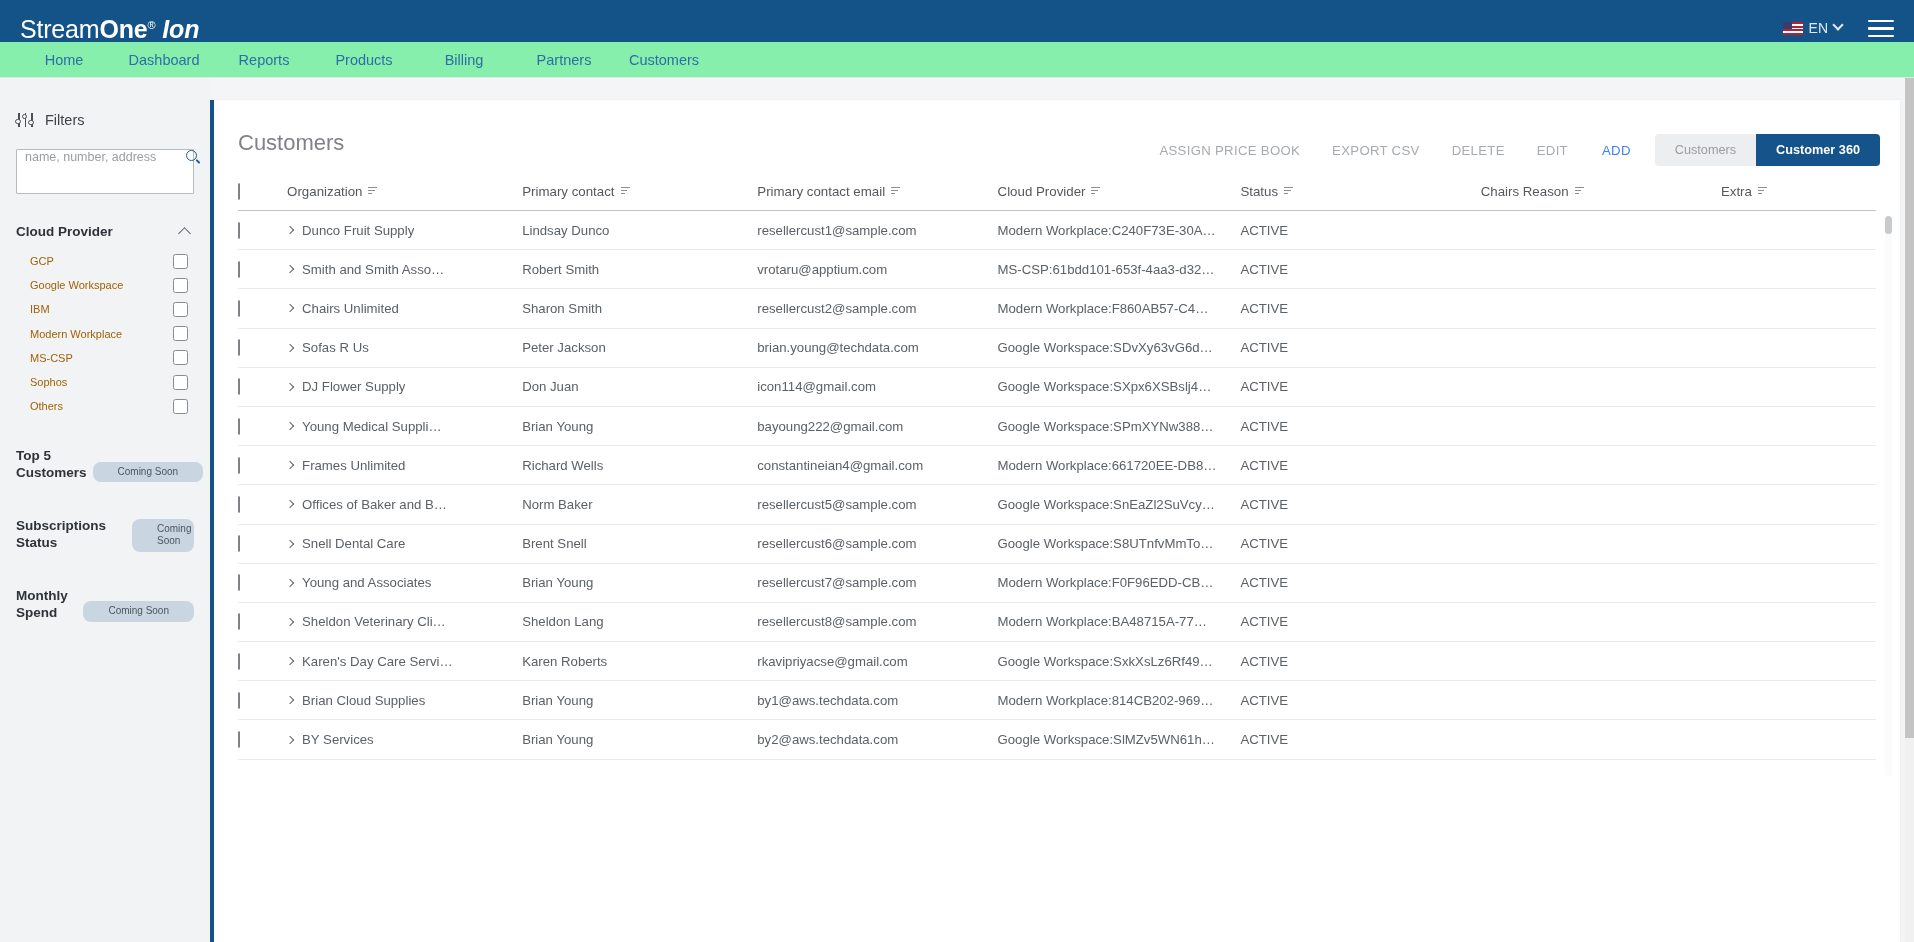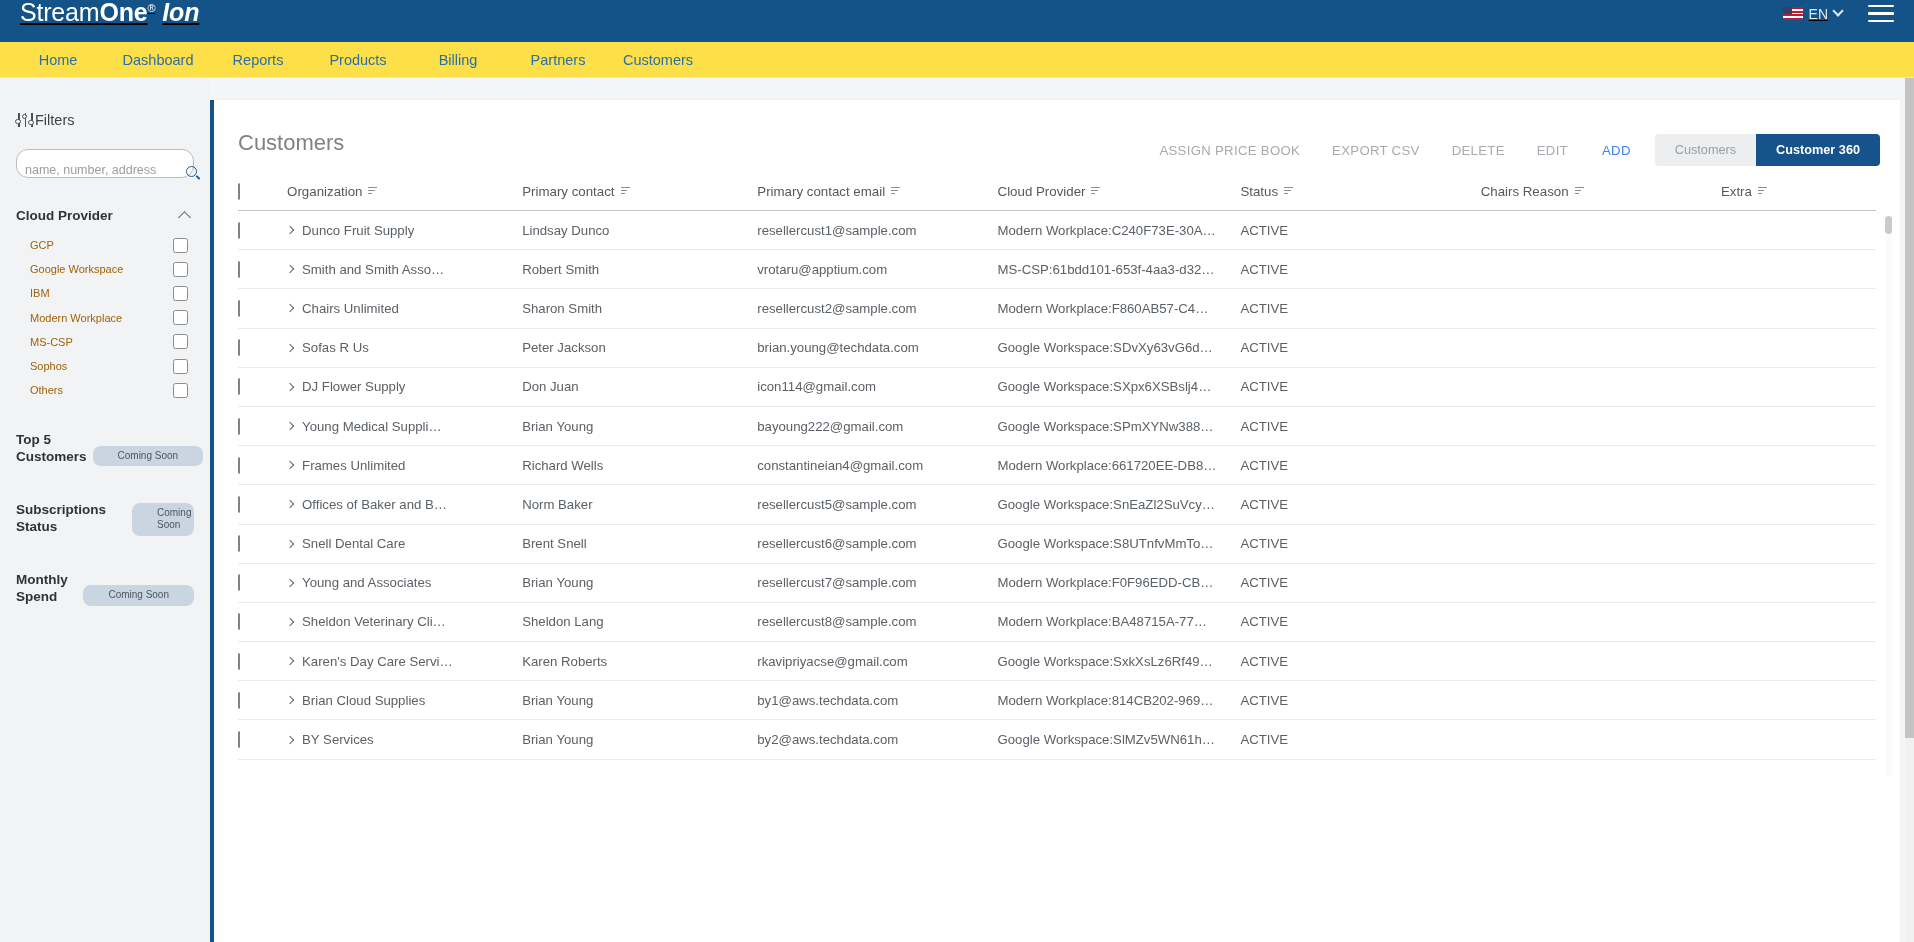--- a/index.html
+++ b/index.html
@@ -9,24 +9,23 @@
     font-family: "Liberation Sans", sans-serif;
     background: #f4f5f6;
     overflow: hidden;
   }
 
   
   .brandbar {
     height: 42px;
     background: #145388;
     display: flex;
-    align-items: flex-start;
+    align-items: flex-end;
     padding: 0 20px;
     position: relative;
-    text-decoration: underline;
   }
   .logo {
     font-size: 25px;
     color: #ffffff;
     letter-spacing: -0.2px;
     display: flex;
     align-items: baseline;
     line-height: 1;
   }
   .logo .l-light { font-weight: 300; }
@@ -71,25 +70,25 @@
   }
   .hamburger { width: 26px; cursor: pointer; }
   .hamburger span {
     display: block; height: 2.4px; background: #ffffff;
     margin: 5px 0; border-radius: 1px;
   }
 
   
   .navbar {
     height: 36px;
-    background: #fde047;
+    background: #86efac;
     border-bottom: 1px solid #e2e4e6;
     display: flex;
     align-items: center;
-    padding-left: 8px;
+    padding-left: 14px;
   }
   .navbar a {
     color: #2e6ea6;
     font-size: 14.5px;
     text-decoration: none;
     padding: 0 10px;
     width: 100px;
     text-align: center;
     white-space: nowrap;
     cursor: pointer;
@@ -100,46 +99,46 @@
 
   
   .sidebar {
     width: 210px;
     background: #f2f3f4;
     padding: 0 16px;
     flex-shrink: 0;
     position: relative;
   }
   .filters-row {
-    display: flex; align-items: center; 
+    display: flex; align-items: center; gap: 10px;
     margin-top: 34px;
   }
   .filter-icon { width: 19px; height: 14px; position: relative; }
   .filter-icon i {
     position: absolute; width: 1.6px; background: #4a4f55; height: 14px;
   }
   .filter-icon i:nth-child(1) { left: 2px; }
   .filter-icon i:nth-child(2) { left: 8.5px; }
   .filter-icon i:nth-child(3) { left: 15px; }
   .filter-icon b {
     position: absolute; width: 5.2px; height: 5.2px; border-radius: 50%;
     border: 1.6px solid #4a4f55; background: #f2f3f4;
   }
   .filter-icon b:nth-child(4) { left: -0.6px; top: 6px; }
   .filter-icon b:nth-child(5) { left: 5.9px; top: 1px; }
   .filter-icon b:nth-child(6) { left: 12.4px; top: 7px; }
   .filters-label { font-size: 14.5px; color: #3d4348; }
 
   .searchbox {
     margin-top: 21px;
-    height: 29px;
+    height: 45px;
     background: #ffffff;
     border: 1px solid #b9bcbf;
-    border-radius: 12px;
-    display: flex; align-items: flex-end;
+    border-radius: 1px;
+    display: flex; align-items: flex-start;
     padding: 0 8px;
   }
   .searchbox input {
     border: none; outline: none; flex: 1;
     font-family: "Liberation Sans", sans-serif;
     font-size: 12.5px; color: #44494e;
     background: transparent;
   }
   .searchbox input::placeholder { color: #9a9ea2; }
   .mag {

